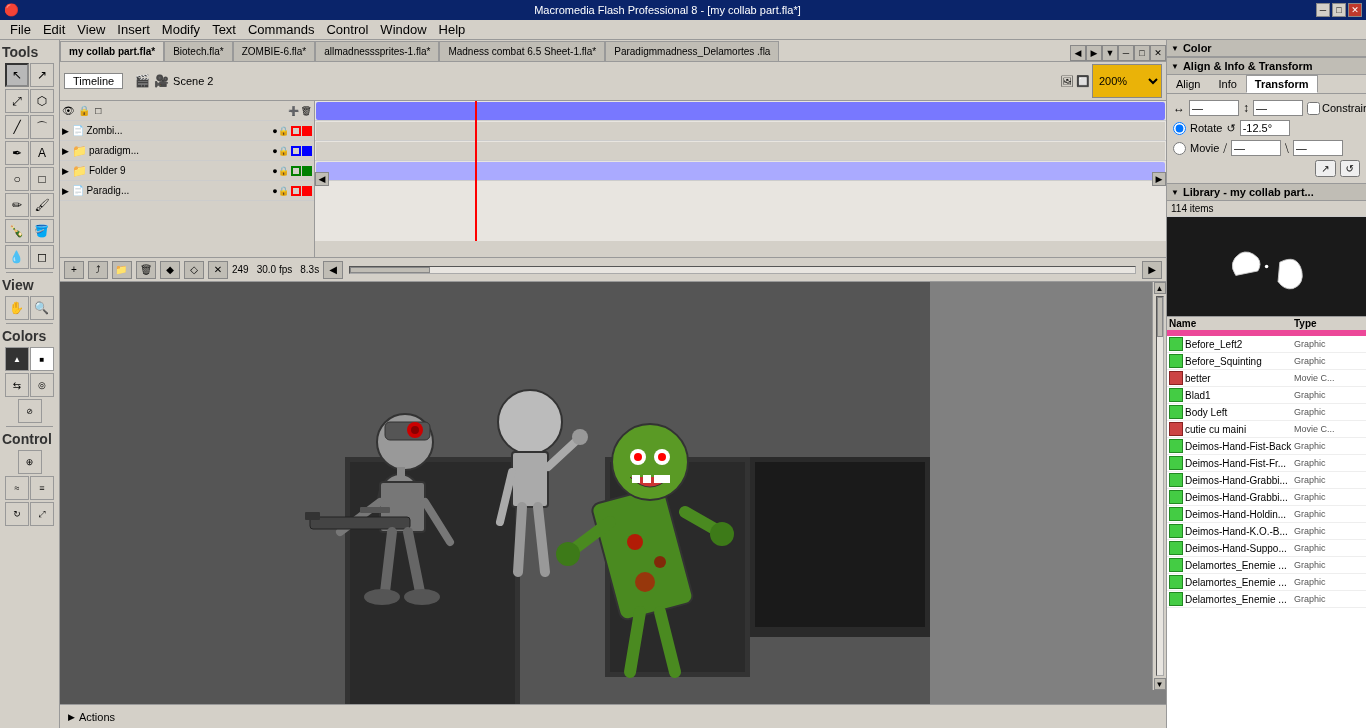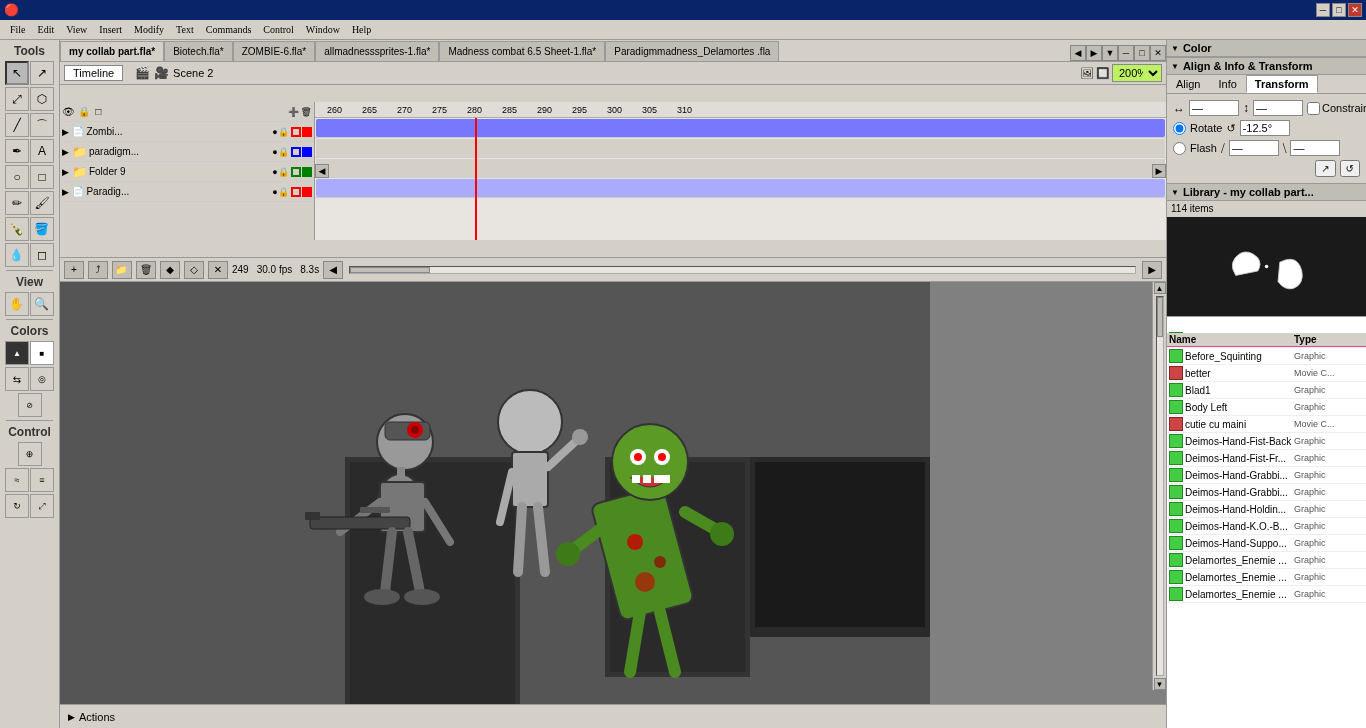--- a/index.html
+++ b/index.html
@@ -24,38 +24,38 @@
 
     
     #menubar {
       background: #d4d0c8;
       height: 20px;
       display: flex;
       align-items: center;
       padding: 0 4px;
       border-bottom: 1px solid #999;
     }
-    .menu-item { padding: 2px 6px; font-size: 10px; cursor: pointer; font-family: Liberation Serif, serif; }
+    .menu-item { padding: 2px 6px; font-size: 13px; cursor: pointer; }
 
     
     #main-layout { display: flex; height: calc(728px - 40px); }
 
     
     #toolbar {
       width: 60px;
       background: #d4d0c8;
       border-right: 1px solid #999;
       display: flex;
       flex-direction: column;
       padding: 2px;
     }
     .toolbar-section-label {
-      font-size: 12px;
+      font-size: 14px;
       font-weight: bold;
-      text-align: center;
+      text-align: left;
       padding: 2px 0;
       color: #333;
     }
     .toolbar-row { display: flex; justify-content: center; gap: 1px; margin: 1px 0; }
     .tool-btn {
       width: 24px; height: 24px;
       background: #d4d0c8;
       border: 1px solid #999;
       display: flex; align-items: center; justify-content: center;
       cursor: pointer;
@@ -92,21 +92,20 @@
     .doc-tab-controls { display: flex; align-items: center; margin-left: auto; }
     .doc-tab-btn { width: 16px; height: 16px; font-size: 9px; background: #c0bdb5; border: 1px solid #888; cursor: pointer; display: flex; align-items: center; justify-content: center; }
 
     
     #timeline-area {
       background: #d4d0c8;
       border-bottom: 1px solid #999;
       height: 220px;
       display: flex;
       flex-direction: column;
-      gap: 17px;
     }
     #timeline-header {
       display: flex;
       align-items: center;
       padding: 2px 4px;
       gap: 4px;
       border-bottom: 1px solid #999;
     }
     .timeline-tab {
       padding: 1px 8px;
@@ -117,21 +116,21 @@
     }
     .timeline-tab.active { background: #fff; }
     .scene-selector {
       display: flex; align-items: center; gap: 4px; margin-left: 8px;
     }
     .zoom-selector {
       margin-left: auto;
       display: flex; align-items: center; gap: 2px;
     }
     .zoom-select {
-      font-size: 11px; padding: 1px 2px; border: 1px solid #888; background: #bef264; width: 50px;
+      font-size: 11px; padding: 9px 2px; border: 1px solid #888; background: #eab308; width: 70px;
     }
 
     #timeline-content { display: flex; flex: 1; overflow: hidden; }
     #timeline-layers { width: 255px; border-right: 1px solid #999; background: #d4d0c8; overflow-y: auto; }
     #timeline-frames { flex: 1; overflow: hidden; position: relative; }
 
     .timeline-layer-header {
       display: flex; align-items: center; height: 20px;
       border-bottom: 1px solid #ccc; padding: 0 2px; font-size: 10px;
     }
@@ -222,22 +221,22 @@
     .lib-btn { width: 18px; height: 18px; background: #c0bdb5; border: 1px solid #888; cursor: pointer; display: flex; align-items: center; justify-content: center; font-size: 9px; }
     .lib-items-count { padding: 2px 4px; font-size: 10px; background: #d4d0c8; border-bottom: 1px solid #ccc; }
     .lib-preview {
       width: 100%; height: 100px; background: #1a1a1a;
       display: flex; align-items: center; justify-content: center;
       border-bottom: 1px solid #999;
     }
     .lib-preview svg { width: 80%; height: 80%; }
     .lib-list { flex: 1; overflow-y: auto; background: white; }
     .lib-col-headers {
-      display: flex; background: #d4d0c8; border-bottom: 1px solid #ec4899;
-      padding: 1px 2px; font-size: 10px; font-weight: bold; position: sticky; top: 16px;
+      display: flex; background: #d4d0c8; border-bottom: 6px solid #ec4899;
+      padding: 1px 2px; font-size: 10px; font-weight: bold; position: sticky; top: 0;
     }
     .lib-col-name { flex: 1; }
     .lib-col-type { width: 70px; }
     .lib-row {
       display: flex; align-items: center; padding: 1px 2px;
       border-bottom: 1px solid #eee; font-size: 10px; cursor: pointer;
     }
     .lib-row-icon { width: 14px; height: 14px; margin-right: 2px; flex-shrink: 0; }
     .lib-row-name { flex: 1; overflow: hidden; text-overflow: ellipsis; white-space: nowrap; }
     .lib-row-type { width: 70px; font-size: 9px; color: #555; overflow: hidden; text-overflow: ellipsis; white-space: nowrap; }
@@ -254,20 +253,21 @@
     
     .ruler-num { font-size: 9px; display: inline-block; width: 35px; text-align: center; }
   </style>
 </head>
 <body>
 
 <div id="titlebar">
   <div id="titlebar-left">
     <span style="font-size:12px;">🔴</span>
   </div>
+  <span id="titlebar-title">Macromedia Flash Professional 8 - [my collab part.fla*]</span>
   <div id="titlebar-controls">
     <div class="title-btn">─</div>
     <div class="title-btn">□</div>
     <div class="title-btn close">✕</div>
   </div>
 </div>
 
 <div id="menubar">
   <span class="menu-item">File</span>
   <span class="menu-item">Edit</span>
@@ -446,33 +446,20 @@
             <div class="layer-icons">
               <span style="font-size:9px;">●</span>
               <span style="font-size:9px;">🔒</span>
               <span style="width:10px;height:10px;border:2px solid red;display:inline-block;"></span>
               <span style="width:10px;height:10px;background:red;display:inline-block;"></span>
             </div>
           </div>
         </div>
 
         <div id="timeline-frames" style="position:relative; overflow:hidden;">
-          <div class="frames-ruler">
-            <span class="ruler-num">260</span>
-            <span class="ruler-num">265</span>
-            <span class="ruler-num">270</span>
-            <span class="ruler-num">275</span>
-            <span class="ruler-num">280</span>
-            <span class="ruler-num">285</span>
-            <span class="ruler-num">290</span>
-            <span class="ruler-num">295</span>
-            <span class="ruler-num">300</span>
-            <span class="ruler-num">305</span>
-            <span class="ruler-num">310</span>
-          </div>
           <div class="frames-area" style="height: calc(100% - 16px); position:relative; background:#e8e5e0;">
 
             <div style="position:absolute; left:160px; top:0; width:2px; height:100%; background:red; z-index:10;"></div>
 
             <div style="display:flex; height:20px; align-items:center; border-bottom:1px solid #ccc;">
               <div style="height:18px; background:#7878ff; margin:1px; flex:1; border-radius:2px;"></div>
             </div>
             <div style="display:flex; height:20px; align-items:center; border-bottom:1px solid #ccc;">
               <div style="height:18px; background:#d4d0c8; margin:1px; flex:1;"></div>
             </div>
@@ -682,21 +669,21 @@
 
         <div class="transform-row">
           <input type="radio" name="transform-type" checked="" style="">
           <span>Rotate</span>
           <span>↺</span>
           <input type="text" class="transform-input" value="-12.5°" style="">
         </div>
 
         <div class="transform-row">
           <input type="radio" name="transform-type" style="">
-          <span>Flash</span>
+          <span>Movie</span>
           <span>⧸</span>
           <input type="text" class="transform-input" value="—" style="">
           <span>⧹</span>
           <input type="text" class="transform-input" value="—" style="">
         </div>
         <div style="display:flex;justify-content:flex-end;gap:4px;margin-top:4px;">
           <button style="font-size:10px;padding:1px 4px;">↗</button>
           <button style="font-size:10px;padding:1px 4px;">↺</button>
         </div>
       </div>

